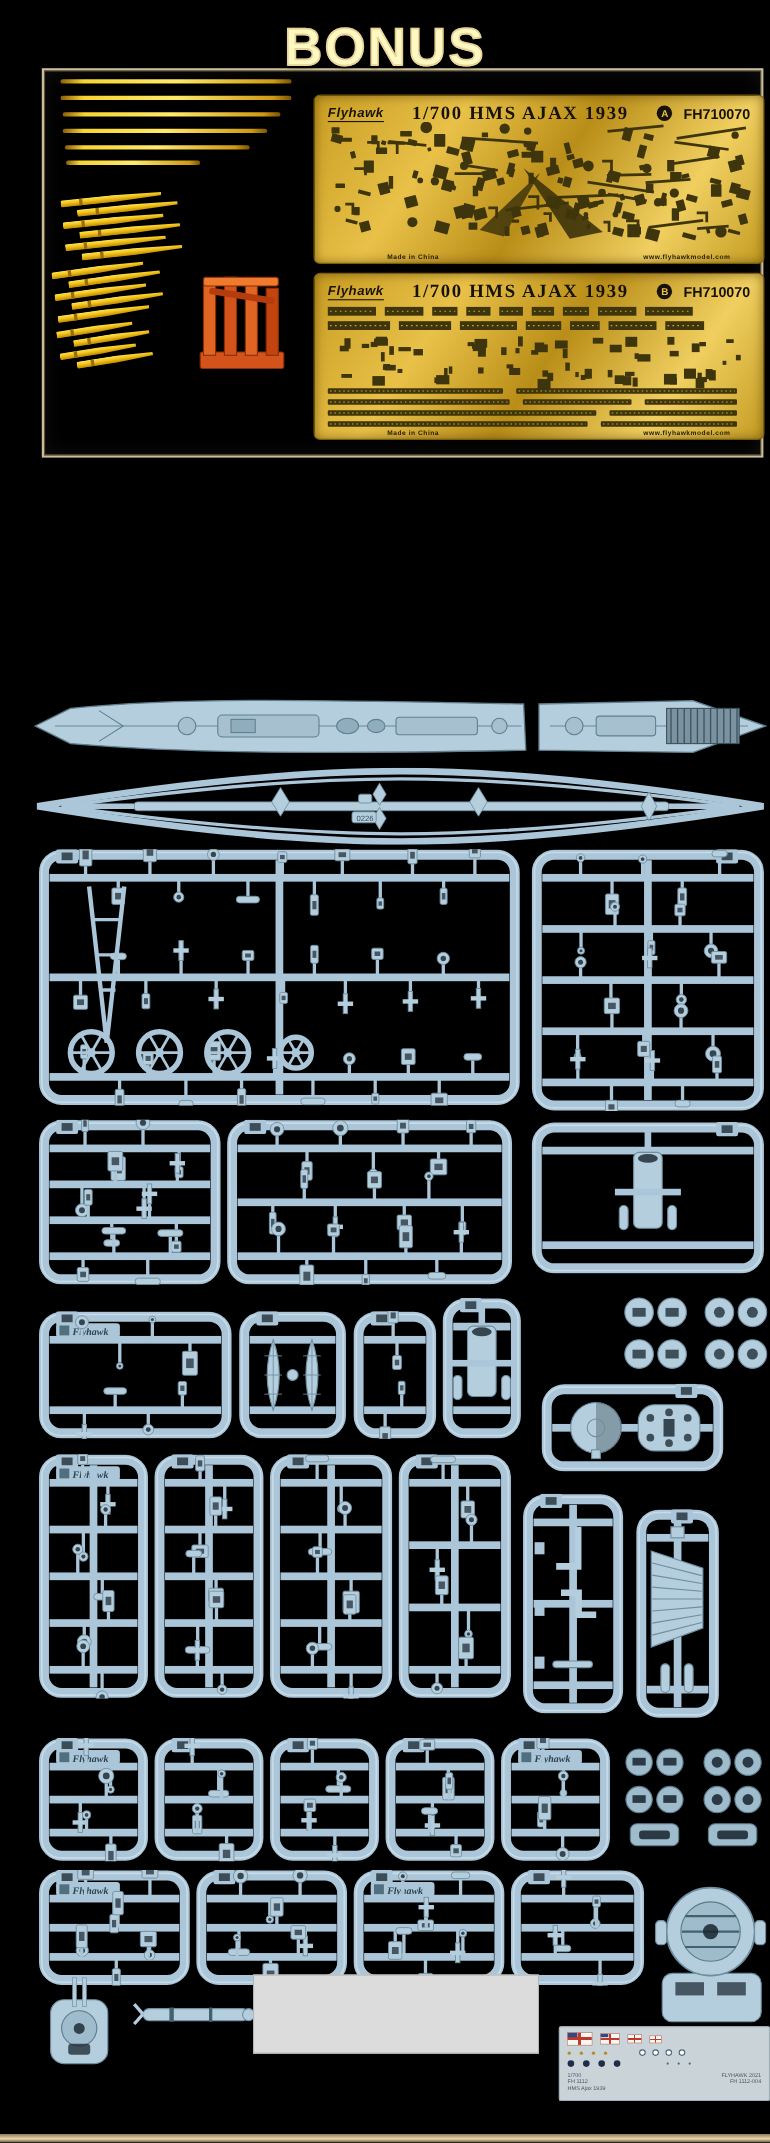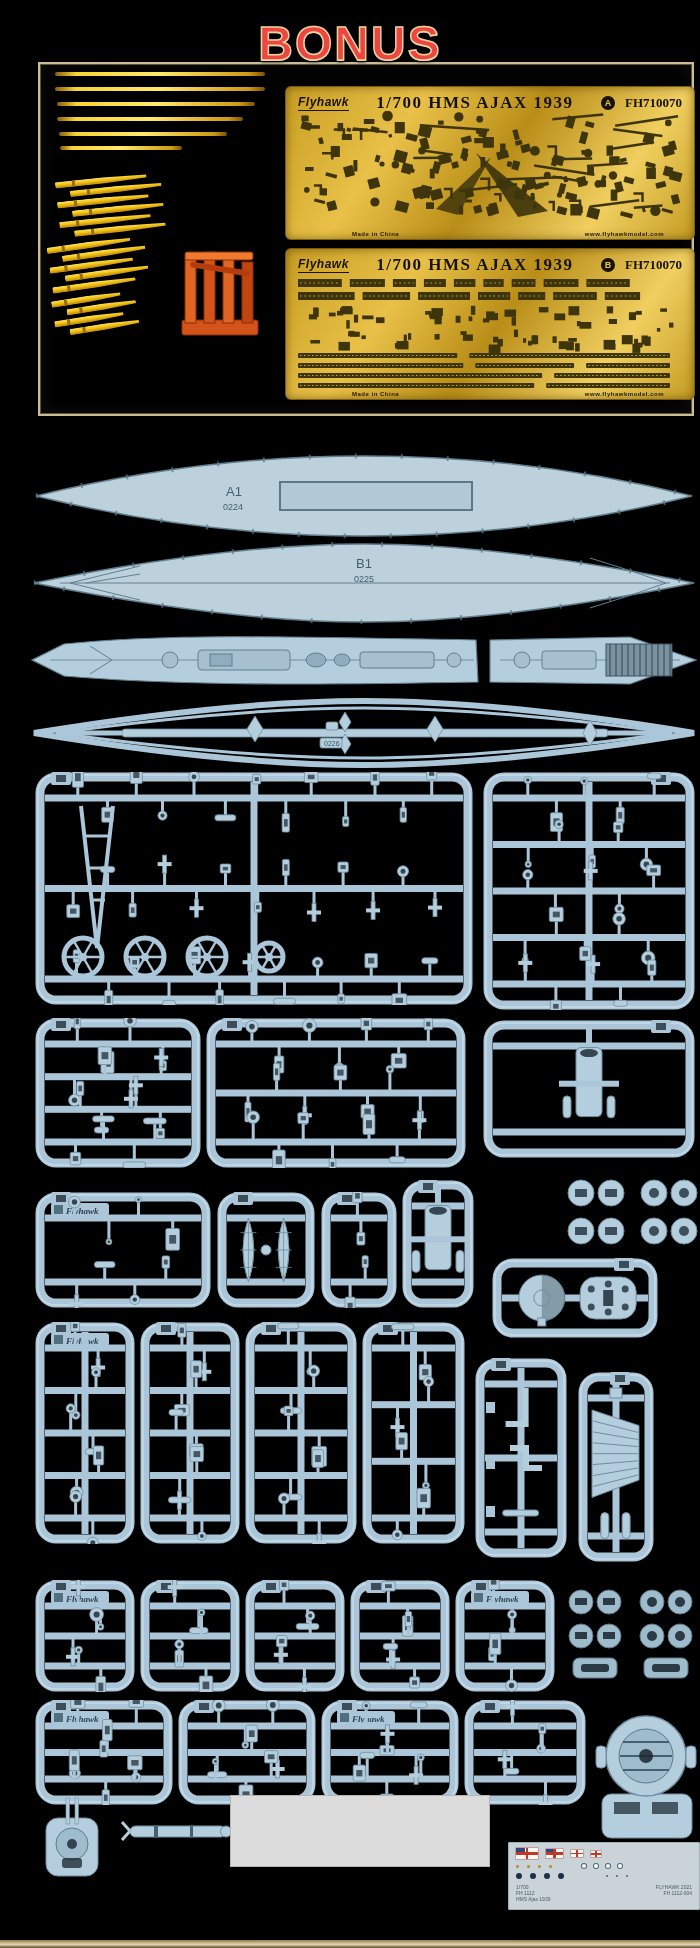--- a/index.html
+++ b/index.html
@@ -3,36 +3,36 @@
 <meta charset="utf-8">
 <style>
   html,body{margin:0;padding:0;background:#000;}
   #page{position:relative;width:700px;height:1948px;background:#000;overflow:hidden;
         font-family:"Liberation Sans",sans-serif;}
   .abs{position:absolute;}
 
   
   .bonus-title{left:0;right:0;top:20px;text-align:center;z-index:6;
     font-weight:800;font-size:48px;letter-spacing:2px;line-height:1;
-    color:#ef4444;-webkit-text-stroke:1.5px #e8d294;
+    color:#fef9c3;-webkit-text-stroke:1.5px #e8d294;
     text-shadow:0 1px 0 #f7ecc4,0 -1px 0 #4a3c14,0 2px 3px #000;}
   .bonus-panel{left:38px;top:62px;width:652px;height:350px;
     border:2px solid #cabd98;box-shadow:inset 0 0 0 1px #5c5236, inset 0 0 18px #111;}
 
   
   .fret{background:linear-gradient(125deg,#c89d22,#e9c148 28%,#b98e18 52%,#f0cf60 78%,#c49c22);
     border-radius:6px;border:1px solid #7a5c10;box-shadow:inset 0 0 10px rgba(70,45,0,.55);}
   .fret-header{display:flex;align-items:center;gap:10px;padding:6px 12px 0 12px;}
   .fret-brand{font-style:italic;font-weight:800;font-size:12px;color:#17120a;letter-spacing:.5px;
     border-bottom:1.5px solid #17120a;padding-bottom:1px;}
   .fret-title{font-family:"Liberation Serif",serif;font-weight:700;font-size:17px;color:#17120a;
     letter-spacing:1.5px;flex:1;text-align:center;}
   .fret-badge{width:14px;height:14px;border-radius:50%;background:#17120a;color:#e9c148;
     font-size:9px;font-weight:700;display:flex;align-items:center;justify-content:center;flex:0 0 auto;}
-  .fret-code{font-family:Liberation Serif, serif;font-weight:700;font-size:13px;color:#17120a;}
+  .fret-code{font-family:Liberation Sans, sans-serif;font-weight:700;font-size:13px;color:#17120a;}
   .fret-foot{position:absolute;bottom:2px;font-size:6px;font-weight:700;color:#241c04;letter-spacing:.5px;}
 
   
   .rod{position:absolute;height:3.5px;border-radius:2px;
     background:linear-gradient(90deg,#8a5e08,#f7d433 10%,#ffe96a 50%,#cf9a12 92%,#7a5206);}
   .bundle{position:absolute;}
   .barrel{position:absolute;height:7px;border-radius:2px;
     background:linear-gradient(180deg,#ffe566,#f2c416 45%,#b77f08);
     clip-path:polygon(0 6%,52% 6%,100% 30%,100% 70%,52% 94%,0 94%);}
   .barrel i{position:absolute;left:18%;top:0;bottom:0;width:3px;background:#9a6e06;display:block;}
@@ -423,41 +423,21 @@
           <line x1="270.1" y1="102.5" x2="382" y2="102.5" stroke="#c9a62a" stroke-width="1" stroke-dasharray="1.5 2.5"></line>
           <rect x="12" y="110" width="236.2" height="5" rx="1" fill="#3f350c"></rect>
           <line x1="14" y1="112.5" x2="246.2" y2="112.5" stroke="#c9a62a" stroke-width="1" stroke-dasharray="1.5 2.5"></line>
           <rect x="260.2" y="110" width="123.8" height="5" rx="1" fill="#3f350c"></rect>
           <line x1="262.2" y1="112.5" x2="382" y2="112.5" stroke="#c9a62a" stroke-width="1" stroke-dasharray="1.5 2.5"></line>
         </svg></div>
     <div class="fret-foot" style="left:66px;">Made in China</div>
     <div class="fret-foot" style="right:30px;">www.flyhawkmodel.com</div>
   </div>
 
-  <div class="abs" style="left:30px;top:452px;width:668px;height:88px;">
-    <svg width="668" height="88" viewBox="0 0 668 88">
-      <path d="M6,44 Q170,4 334,4 Q500,4 662,44 Q500,84 334,84 Q170,84 6,44 Z" fill="#bdd1dc" stroke="#60808f" stroke-width="1.5"></path>
-      <path d="M6,44 Q170,4 334,4 Q500,4 662,44 Q500,84 334,84 Q170,84 6,44 Z" fill="none" stroke="#5a7888" stroke-width="5" stroke-dasharray="2 44" opacity=".7"></path>
-      <rect x="250" y="30" width="192" height="28" fill="#b3c9d5" stroke="#5a7888" stroke-width="2"></rect>
-      <text x="196" y="44" font-size="13" fill="#44606e" font-family="Liberation Sans,sans-serif">A1</text>
-      <text x="193" y="58" font-size="9" fill="#44606e" font-family="Liberation Sans,sans-serif">0224</text>
-    </svg>
-  </div>
-
-  <div class="abs" style="left:30px;top:542px;width:668px;height:82px;">
-    <svg width="668" height="82" viewBox="0 0 668 82">
-      <path d="M4,41 Q200,2 334,2 Q470,2 664,41 Q470,80 334,80 Q200,80 4,41 Z" fill="#bdd1dc" stroke="#60808f" stroke-width="1.5"></path>
-      <path d="M4,41 Q200,2 334,2 Q470,2 664,41 Q470,80 334,80 Q200,80 4,41 Z" fill="none" stroke="#5a7888" stroke-width="5" stroke-dasharray="2 48" opacity=".7"></path>
-      <path d="M30,41 H640" stroke="#60808f" stroke-width="1"></path>
-      <path d="M40,41 L110,24 M40,41 L110,58 M56,41 L110,32" stroke="#60808f" stroke-width="1" fill="none"></path>
-      <path d="M560,16 Q600,28 636,41 M560,66 Q600,54 636,41" stroke="#60808f" stroke-width="1" fill="none"></path>
-      <text x="326" y="26" font-size="13" fill="#44606e" font-family="Liberation Sans,sans-serif">B1</text>
-      <text x="324" y="40" font-size="9" fill="#44606e" font-family="Liberation Sans,sans-serif">0225</text>
-    </svg>
-  </div>
+
 
   <div class="abs" style="left:30px;top:624px;width:668px;height:72px;">
     <svg width="668" height="72" viewBox="0 0 668 72">
       <path d="M2,36 L34,20 C130,10 240,12 446,16 L448,58 C240,62 130,60 34,52 Z" fill="#b4cedd" stroke="#60808f" stroke-width="1.2"></path>
       <path d="M20,36 H444" stroke="#60808f" stroke-width=".8"></path>
       <path d="M60,22 L82,36 L60,50" fill="none" stroke="#60808f" stroke-width="1"></path>
       <circle cx="140" cy="36" r="8" fill="#a6c0cf" stroke="#60808f"></circle>
       <rect x="168" y="26" width="92" height="20" rx="4" fill="#a6c0cf" stroke="#60808f"></rect>
       <rect x="180" y="30" width="22" height="12" fill="#8fadbd" stroke="#60808f"></rect>
       <ellipse cx="286" cy="36" rx="10" ry="7" fill="#8fadbd" stroke="#60808f"></ellipse>

